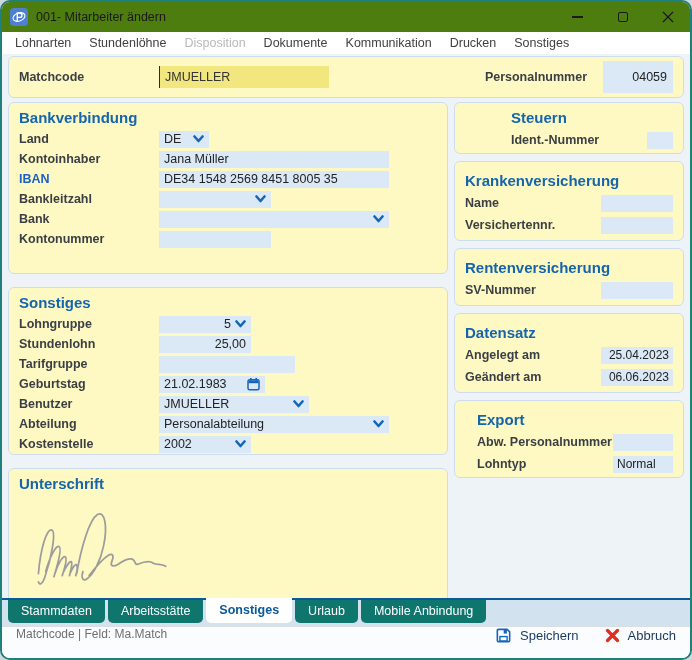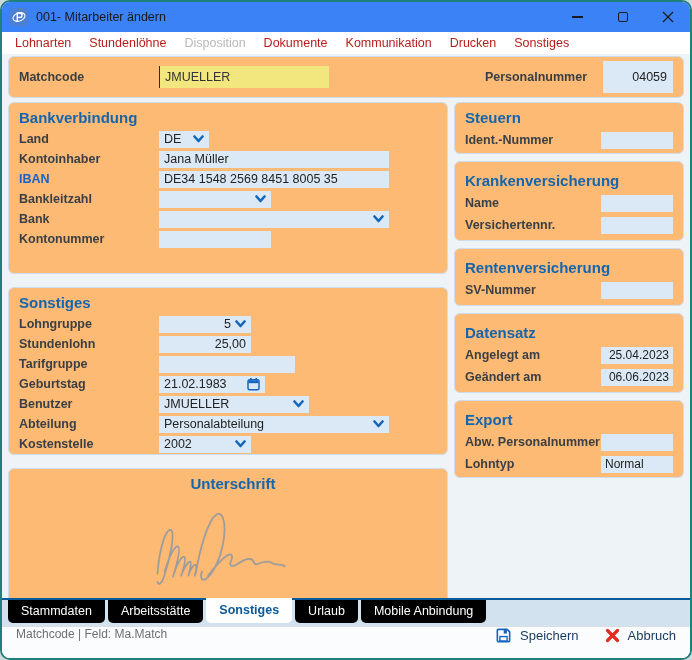--- a/index.html
+++ b/index.html
@@ -8,42 +8,42 @@
 
   .window {
     position:relative; width:692px; height:660px;
     border:2px solid #20807c; border-radius:10px;
     background:#eef3f8; overflow:hidden;
   }
 
   
   .titlebar {
     position:absolute; top:0; left:0; right:0; height:30px;
-    background:#3b82f6; display:flex; align-items:center; padding-left:8px;
+    background:#4d7c0f; display:flex; align-items:center; padding-left:8px;
   }
   .titlebar .app-icon { width:18px; height:18px; margin-right:8px; flex:none; }
   .titlebar .title { font-size:12.5px; color:#1a1a1a; }
   .win-controls { margin-left:auto; display:flex; height:100%; }
   .win-btn { width:45px; height:100%; display:flex; align-items:center; justify-content:center; cursor:default; }
   .min-glyph { width:11px; height:1.4px; background:#1a1a1a; display:block; }
   .max-glyph { width:10px; height:10px; border:1.3px solid #1a1a1a; border-radius:2px; display:block; }
 
   
   .menubar {
     position:absolute; top:30px; left:0; right:0; height:22px;
     background:#ffffff; display:flex; align-items:center; padding-left:4px;
   }
-  .menu-item { font-size:12.5px; color:#b91c1c; padding:0 9px; line-height:22px; }
+  .menu-item { font-size:12.5px; color:#404040; padding:0 9px; line-height:22px; }
   .menu-item.disabled { color:#b9b9b9; }
 
   
   .content { position:absolute; top:52px; left:0; right:0; height:544px; background:#eef3f8; }
 
   .card {
-    position:absolute; background:#fdba74;
+    position:absolute; background:#fef9c3;
     border:1px solid #ccdded; border-radius:6px;
   }
   .card h2 {
     font-size:15px; font-weight:700; color:#1565ae;
     margin:4px 0 0 10px; line-height:22px;
   }
   .rc h2 { margin-top:8px; }
 
   .row { display:flex; align-items:center; height:20px; padding:0 10px; }
   .rc .row { height:22px; }
@@ -87,21 +87,21 @@
   .sig { margin:4px 0 0 10px; }
 
   
   .tabbar {
     position:absolute; top:596px; left:0; right:0; height:28px;
     background:#d3e2ef; border-top:2px solid #0a599a;
     display:flex; gap:3px; padding-left:6px;
   }
   .tab {
     height:23px; line-height:23px; padding:0 13px; font-size:12.5px;
-    background:#000000; color:#ffffff; border-radius:0 0 5px 5px; white-space:nowrap;
+    background:#0f766e; color:#ffffff; border-radius:0 0 5px 5px; white-space:nowrap;
   }
   .tab.active {
     background:#ffffff; color:#0a599a; font-weight:600;
     margin-top:-2px; height:25px; line-height:25px;
   }
 
   
   .statusbar {
     position:absolute; top:624px; left:0; right:0; height:32px;
     background:#fbfcfd; border-top:1px solid #d9dee3;
@@ -257,34 +257,34 @@
         <span class="lbl">Kostenstelle</span>
         <div class="field w-kost">
           <span>2002</span>
           <svg class="chev" width="11" height="8" viewBox="0 0 11 8">
               <polyline points="1.5,1.5 5.5,6 9.5,1.5" fill="none" stroke="#1467b8" stroke-width="2.6" stroke-linecap="round" stroke-linejoin="round"></polyline>
             </svg>
         </div>
       </div>
     </div>
 
-    <div class="card" style="left:6px; top:414px; width:440px; height:144px;text-align:center;">
+    <div class="card" style="left:6px; top:414px; width:440px; height:144px;">
       <h2>Unterschrift</h2>
       <svg class="sig" width="190" height="88" viewBox="0 0 170 85">
         <path d="M12,72 C14,48 20,28 25,30 C29,32 25,56 18,76 C16,82 13,84 12,80
                  M19,70 C23,56 29,44 32,46 C35,48 31,62 27,75
                  M28,72 C31,62 36,54 38,56 C40,58 37,68 35,74
                  M36,71 C39,64 43,59 44,61 C45,63 43,70 42,74
                  M43,71 C45,66 48,62 49,64 C50,66 49,71 48,74
                  M49,72 C53,48 61,20 69,15 C76,11 79,26 75,45 C72,60 65,73 59,77 C55,80 53,76 55,70
                  M61,74 C67,66 75,57 80,54 C84,52 85,55 83,60 C81,65 84,66 89,63 C95,59 101,56 104,59 C106,61 105,64 108,63 C113,61 119,59 123,62 C126,64 131,62 135,65" fill="none" stroke="#9c9c9c" stroke-width="1.7" stroke-linecap="round" stroke-linejoin="round"></path>
       </svg>
     </div>
 
-    <div class="card rc" style="left:452px; top:48px; width:230px; height:52px;">
+    <div class="card rc" style="left:452px; top:48px; width:230px; height:52px;padding-left:46px;">
       <h2 style="margin-top:4px;">Steuern</h2>
       <div class="row">
         <span class="lbl">Ident.-Nummer</span>
         <div class="field"></div>
       </div>
     </div>
 
     <div class="card rc" style="left:452px; top:107px; width:230px; height:80px;">
       <h2>Krankenversicherung</h2>
       <div class="row">
@@ -310,21 +310,21 @@
       <div class="row">
         <span class="lbl">Angelegt am</span>
         <div class="field alignr">25.04.2023</div>
       </div>
       <div class="row">
         <span class="lbl">Geändert am</span>
         <div class="field alignr">06.06.2023</div>
       </div>
     </div>
 
-    <div class="card rc" style="left:452px; top:346px; width:230px; height:78px;">
+    <div class="card rc" style="left:452px; top:346px; width:230px; height:78px;padding-left:12px;">
       <h2>Export</h2>
       <div class="row">
         <span class="lbl">Abw. Personalnummer</span>
         <div class="field"></div>
       </div>
       <div class="row">
         <span class="lbl">Lohntyp</span>
         <div class="field">Normal</div>
       </div>
     </div>

